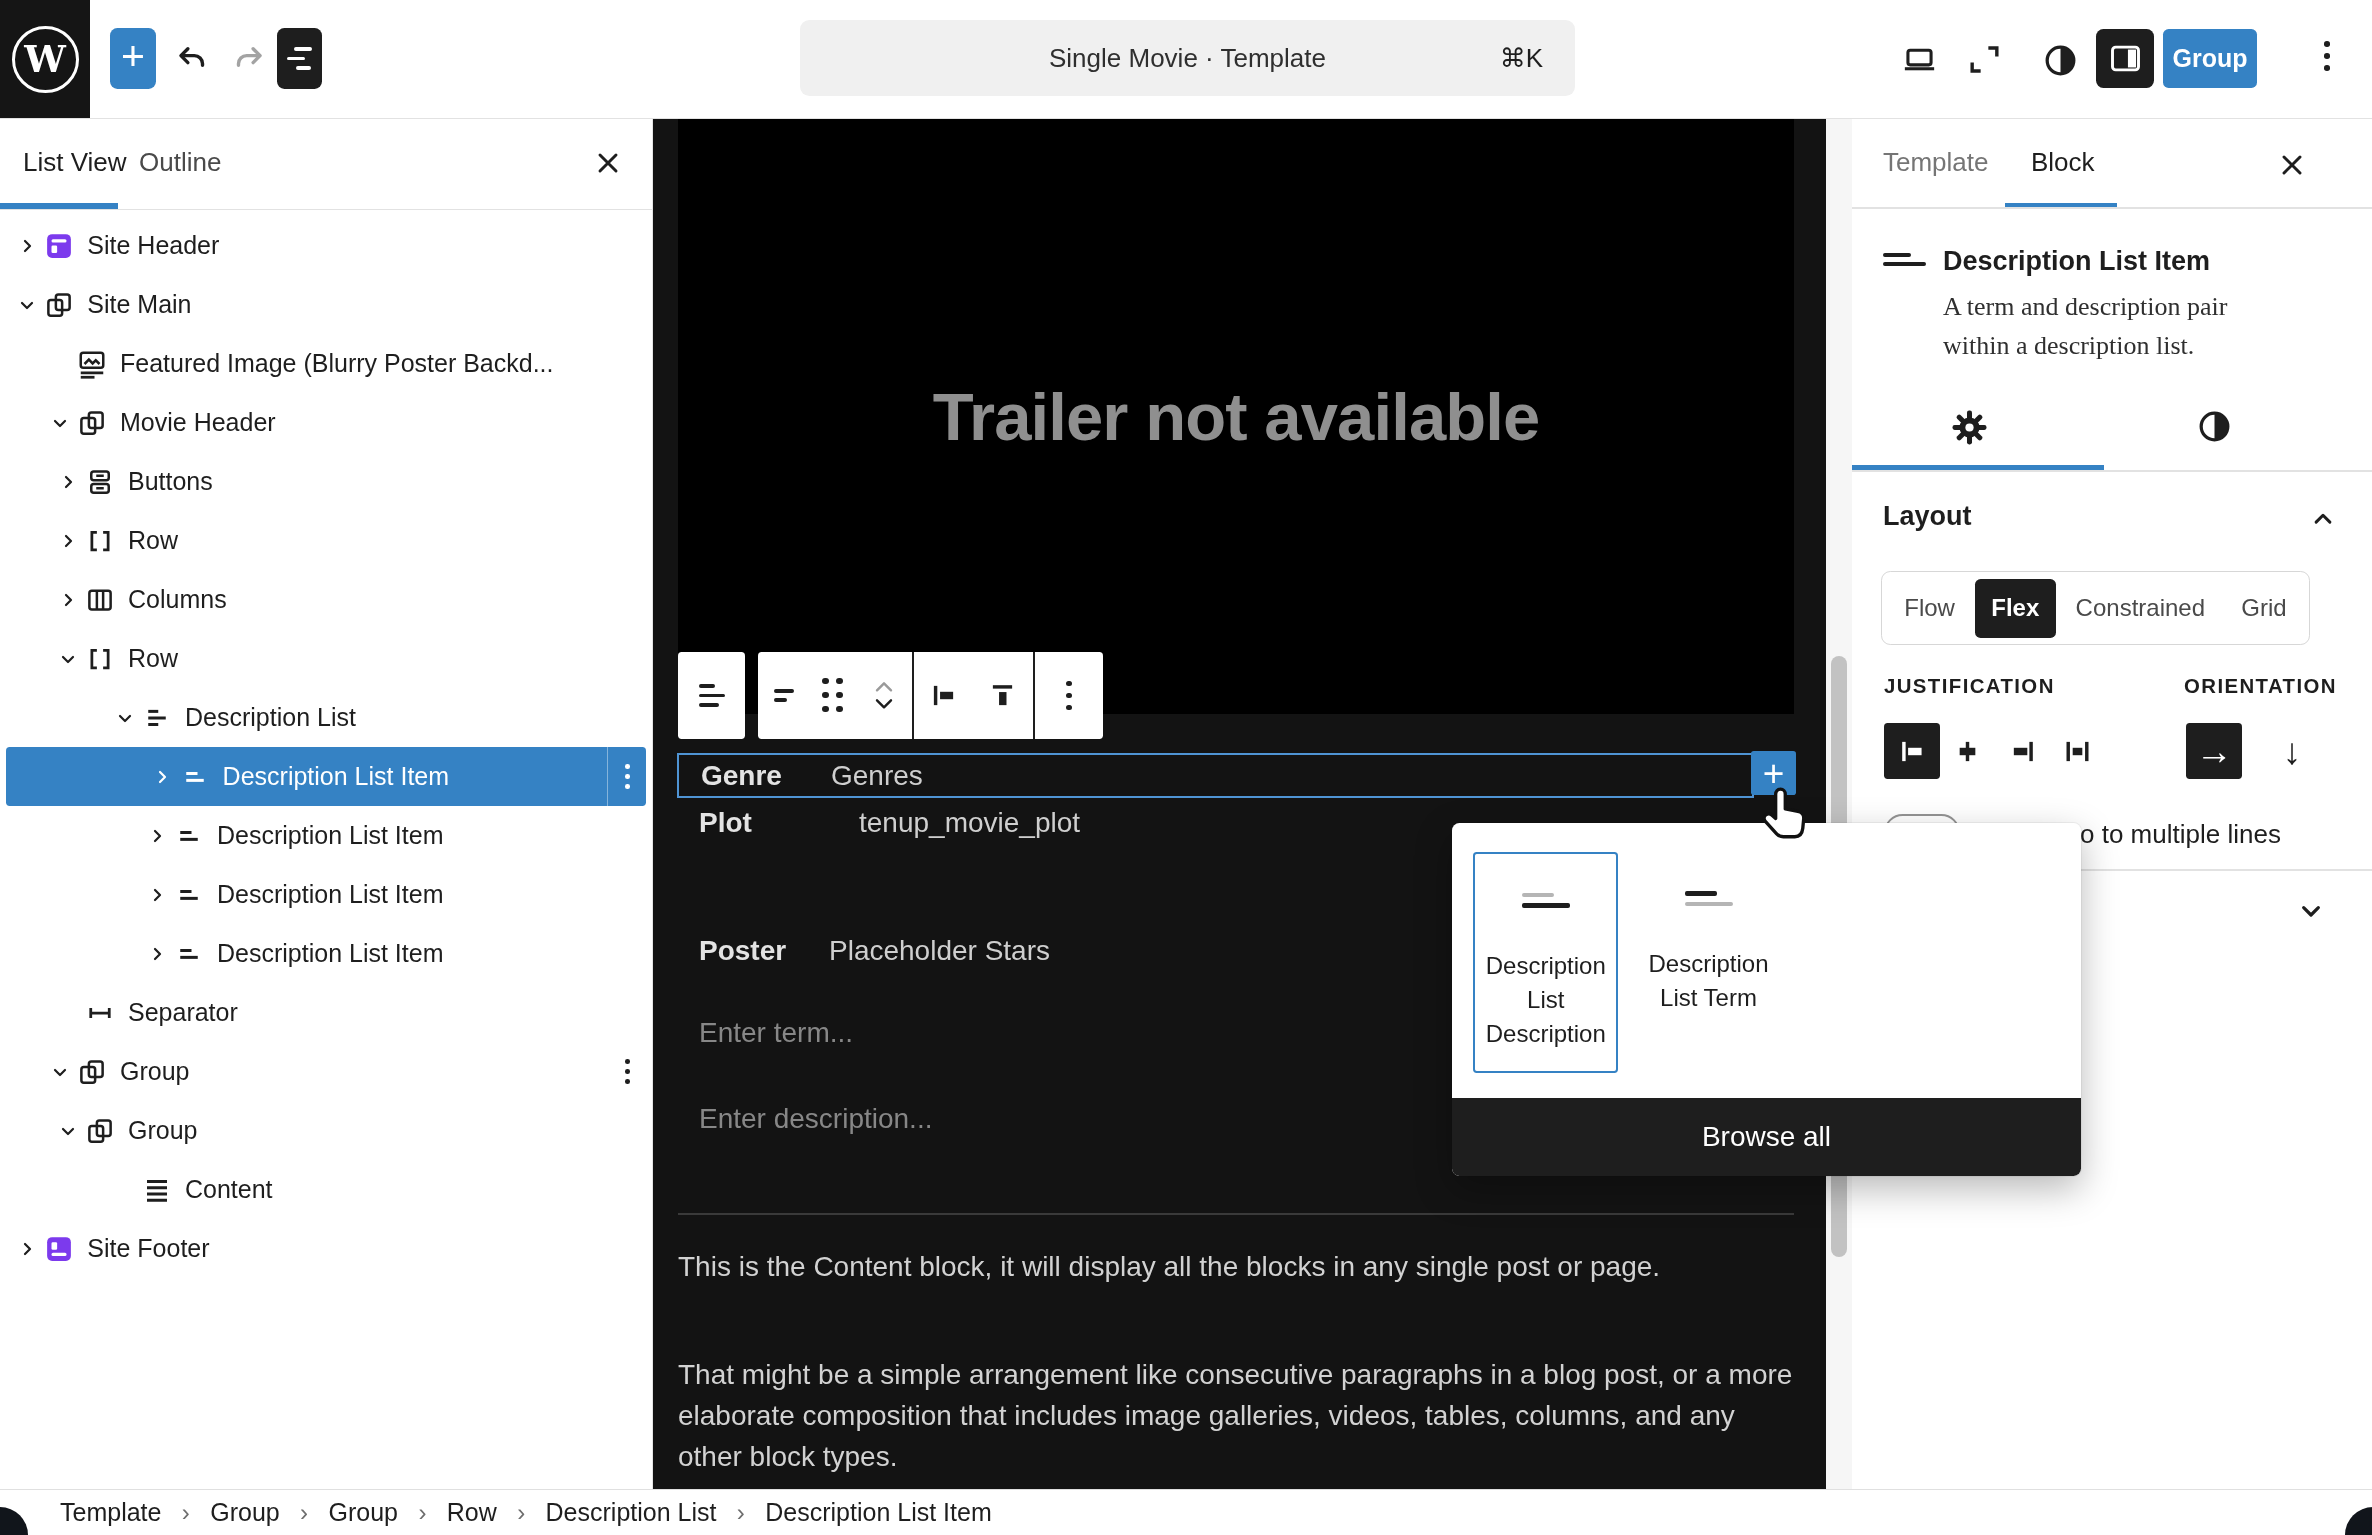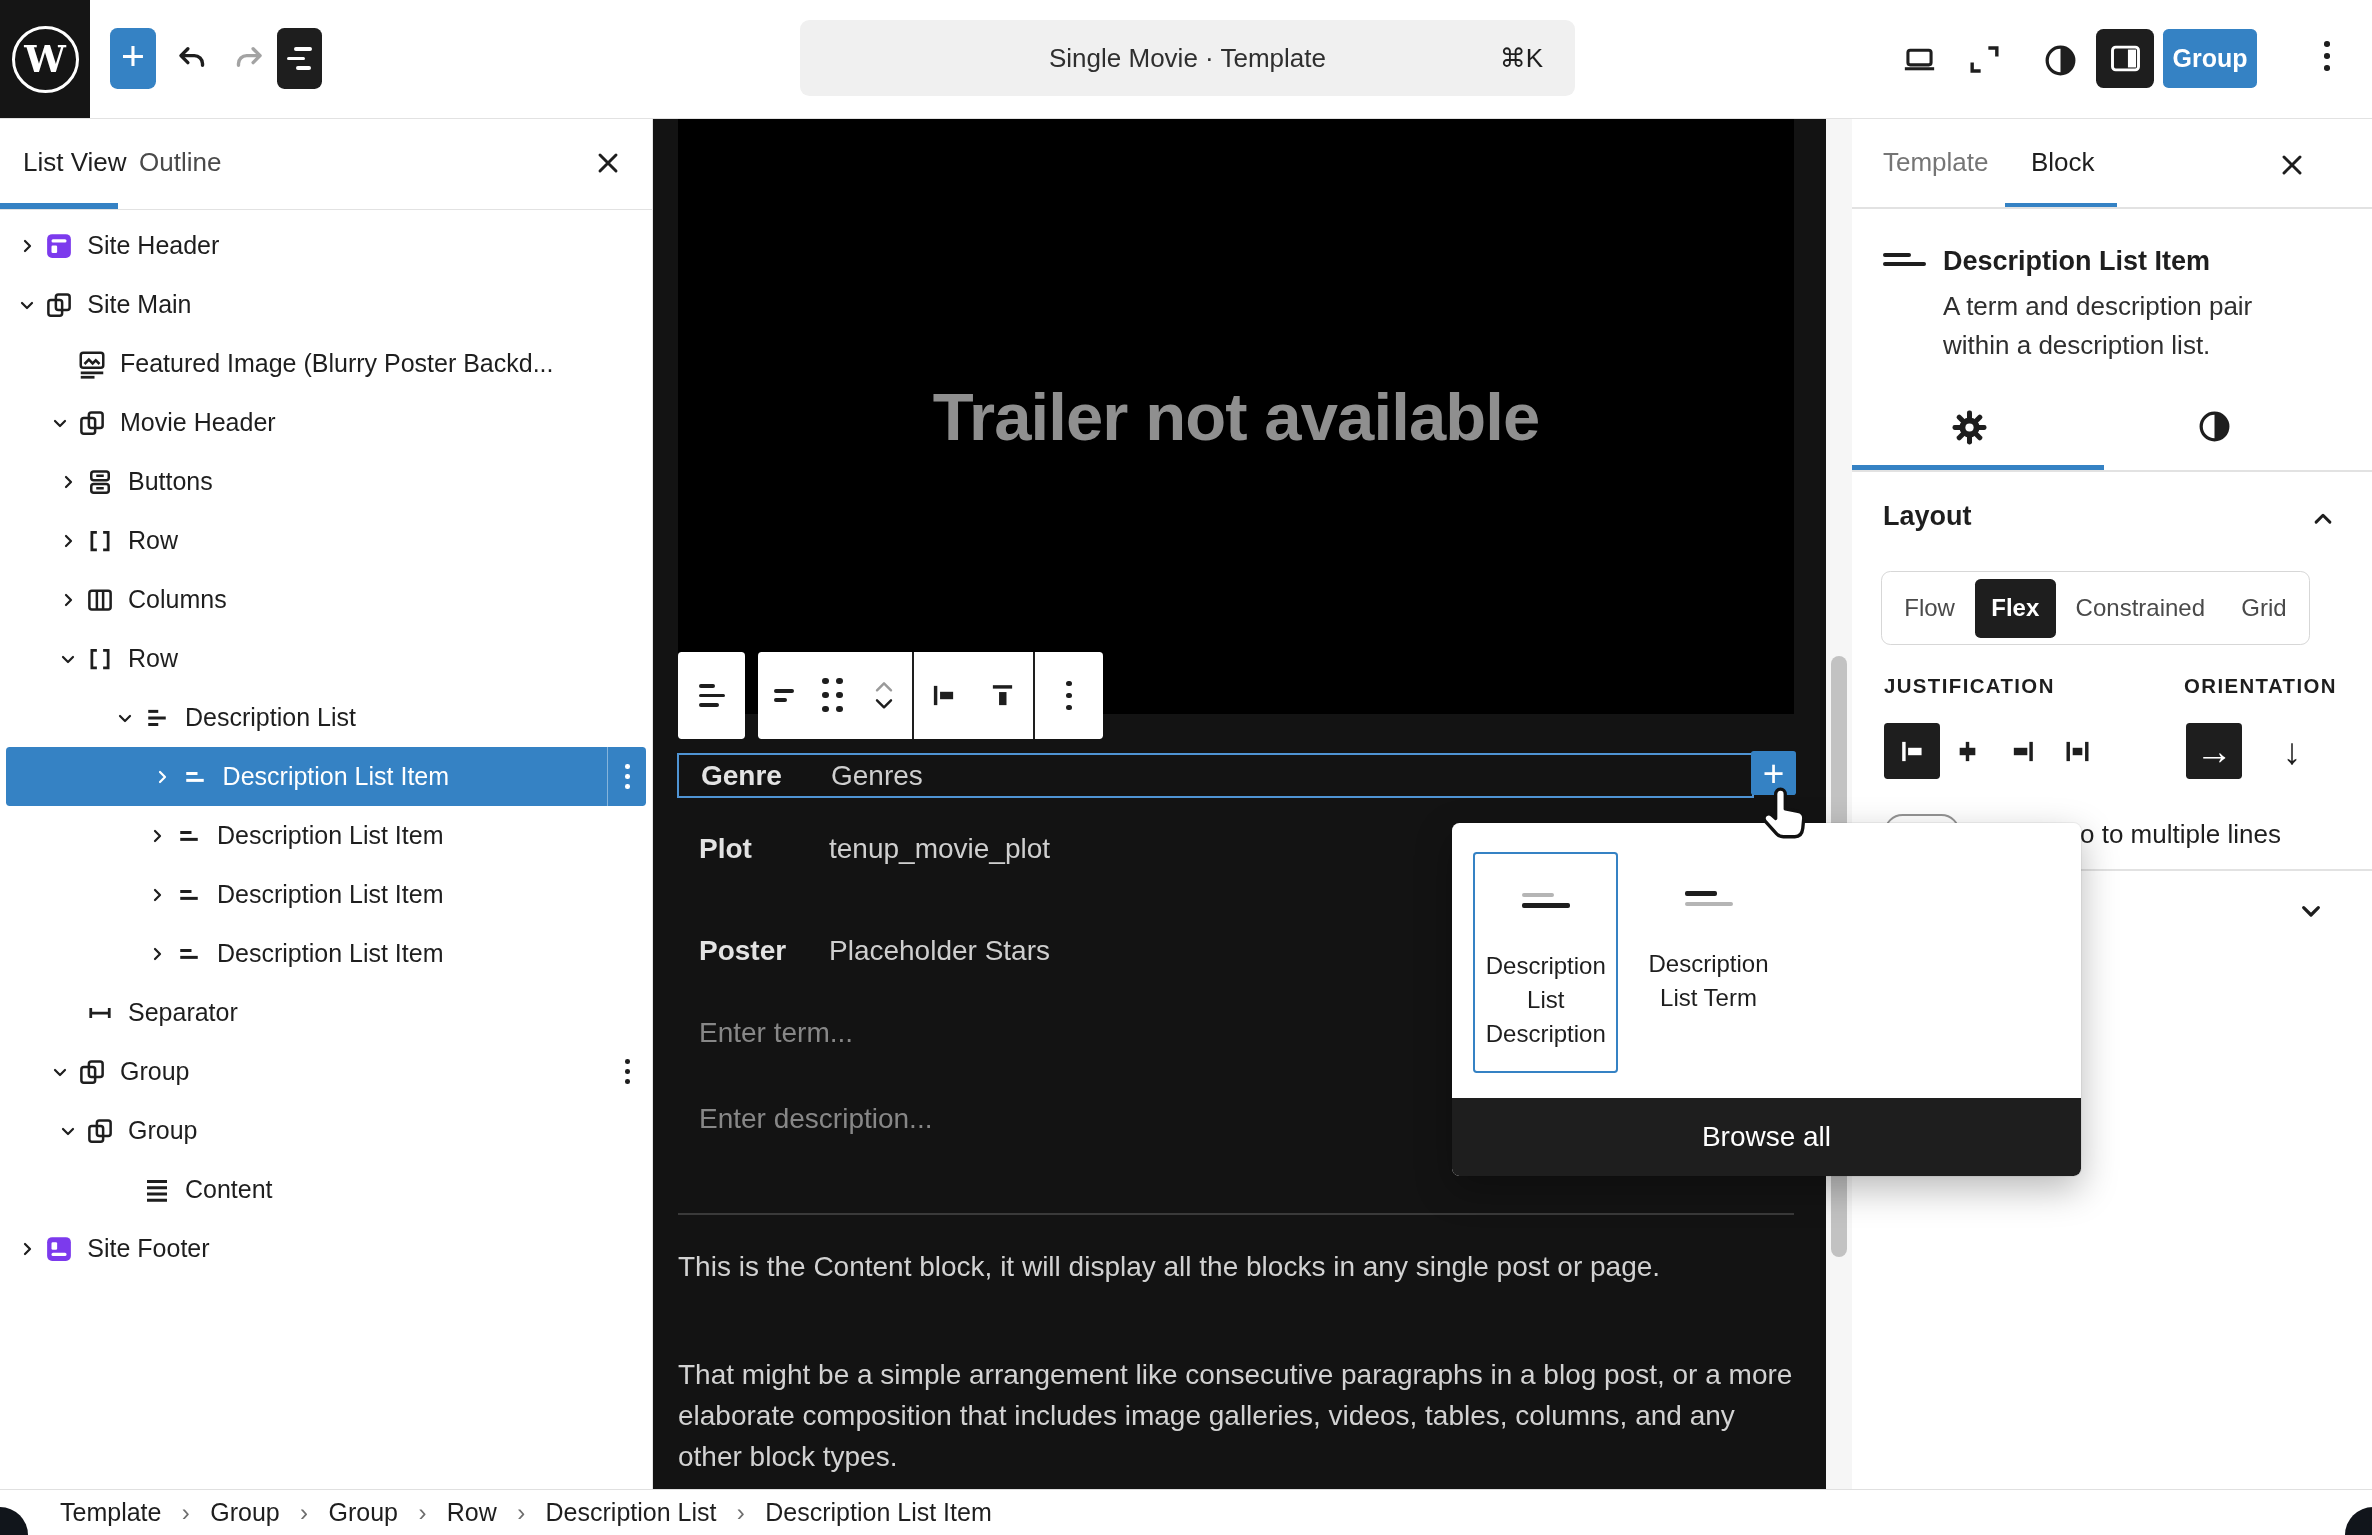--- a/index.html
+++ b/index.html
@@ -70,21 +70,21 @@
   .sbtrack{left:1826px;top:118px;width:26px;height:1371px;background:#f6f6f6;border-right:0.9px solid #e0e0e0;z-index:6;}
   .sbthumb{position:absolute;left:4.6px;top:538px;width:16px;height:601px;background:#c2c2c2;border-radius:8.3px;}
 
   
   .rpanel{left:1852px;top:118px;width:520px;height:1371px;background:#fff;z-index:10;}
   .rtab{position:absolute;top:0;height:89px;display:flex;align-items:center;font-size:26px;color:#1e1e1e;}
   .rtab.dim{color:#757575;}
   .rtab-underline{position:absolute;top:85px;height:5.6px;background:var(--accent);}
   .hdiv{position:absolute;left:0;width:100%;height:1.9px;background:#e2e2e2;}
   .bc-title{position:absolute;font-size:27px;font-weight:600;color:#1e1e1e;}
-  .bc-desc{position:absolute;font-size:26px;line-height:39px;color:#2f2f2f;width:352px;}
+  .bc-desc{position:absolute;font-size:26px;line-height:39px;color:#2f2f2f;width:352px;font-family:Liberation Serif, serif;}
   .seg{position:absolute;left:29px;top:453px;width:429px;height:74px;border:1.9px solid #d7d7d7;border-radius:9.3px;
        display:flex;align-items:center;padding:0 5.6px;box-sizing:border-box;justify-content:space-between;}
   .seg-item{height:59px;display:flex;align-items:center;justify-content:center;border-radius:5.6px;font-size:24px;color:#4a4a4a;padding:0 16.7px;}
   .seg-item.on{background:#1e1e1e;color:#fff;font-weight:600;}
   .ctl-label{position:absolute;font-size:20.4px;font-weight:600;letter-spacing:1.4px;color:#1e1e1e;}
   .jbtn{position:absolute;width:56px;height:56px;display:flex;align-items:center;justify-content:center;border-radius:3.7px;}
   .jbtn.on{background:#1e1e1e;}
   .arrow-glyph{font-size:37px;line-height:1;}
   .toggle-pill{position:absolute;left:32px;top:696px;width:72px;height:37px;border:2.3px solid #949494;border-radius:18.6px;background:#fff;}
   .wraplabel{position:absolute;left:228px;top:701px;font-size:26px;color:#1e1e1e;}
@@ -532,21 +532,21 @@
           <i></i>
           <i></i>
         </span>
     </div>
   </div>
 
   <div class="dlrow selrow" style="top:635px;">
     <span class="dt">Genre</span>
     <span class="dd">Genres</span>
   </div>
-  <div class="dlrow" style="top:708px;">
+  <div class="dlrow" style="top:682px;gap:30px;">
     <span class="dt">Plot</span>
     <span class="dd">tenup_movie_plot</span>
   </div>
   <div class="dlrow" style="top:810px;">
     <span class="dt">Poster</span>
     <span class="dd">Placeholder Stars</span>
   </div>
   <div class="dlrow" style="top:892px;">
     <span class="ph">Enter term...</span>
   </div>

